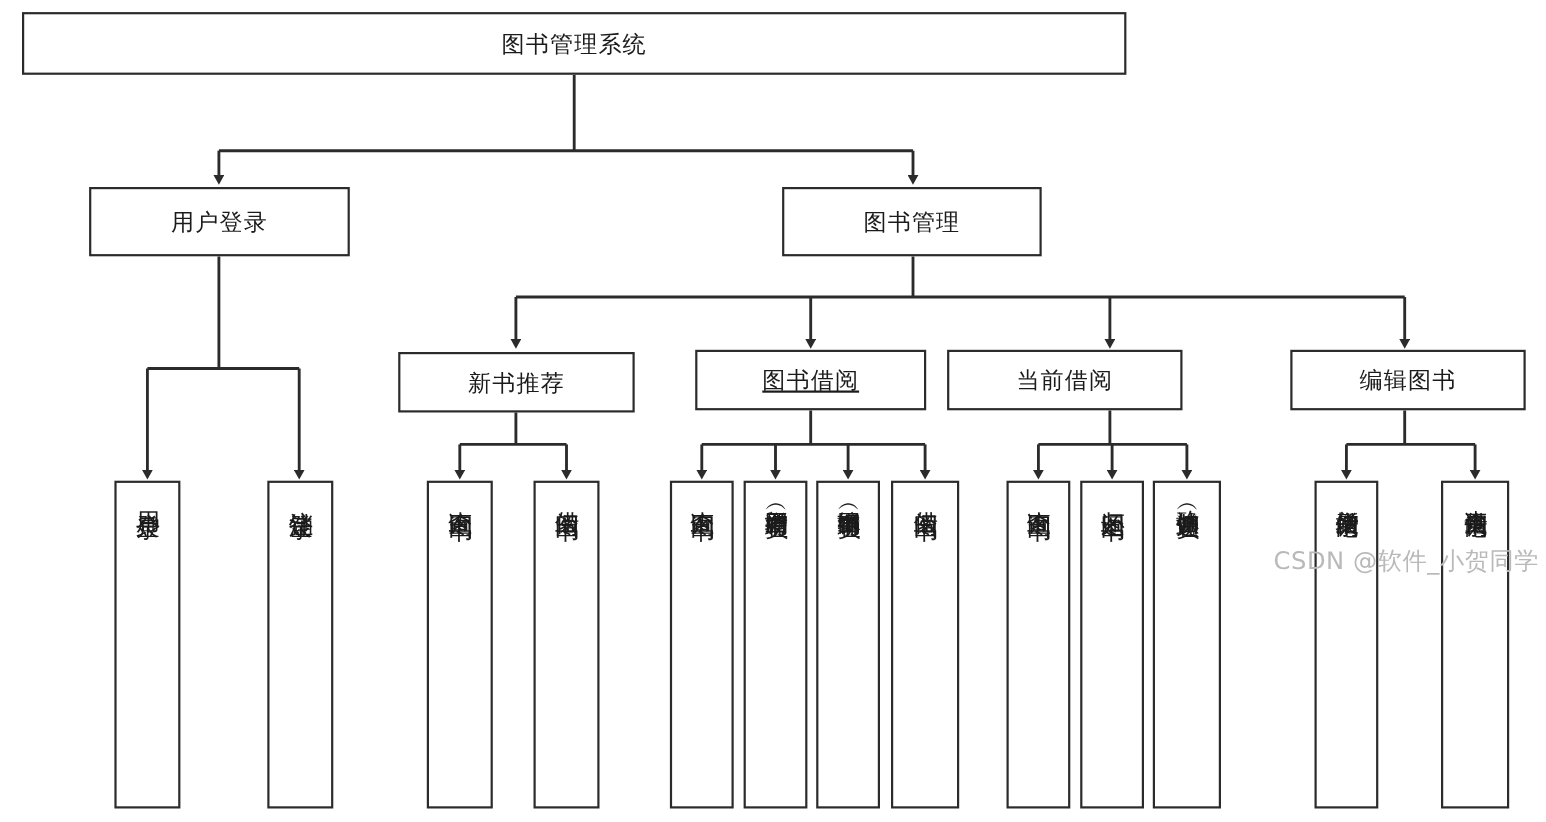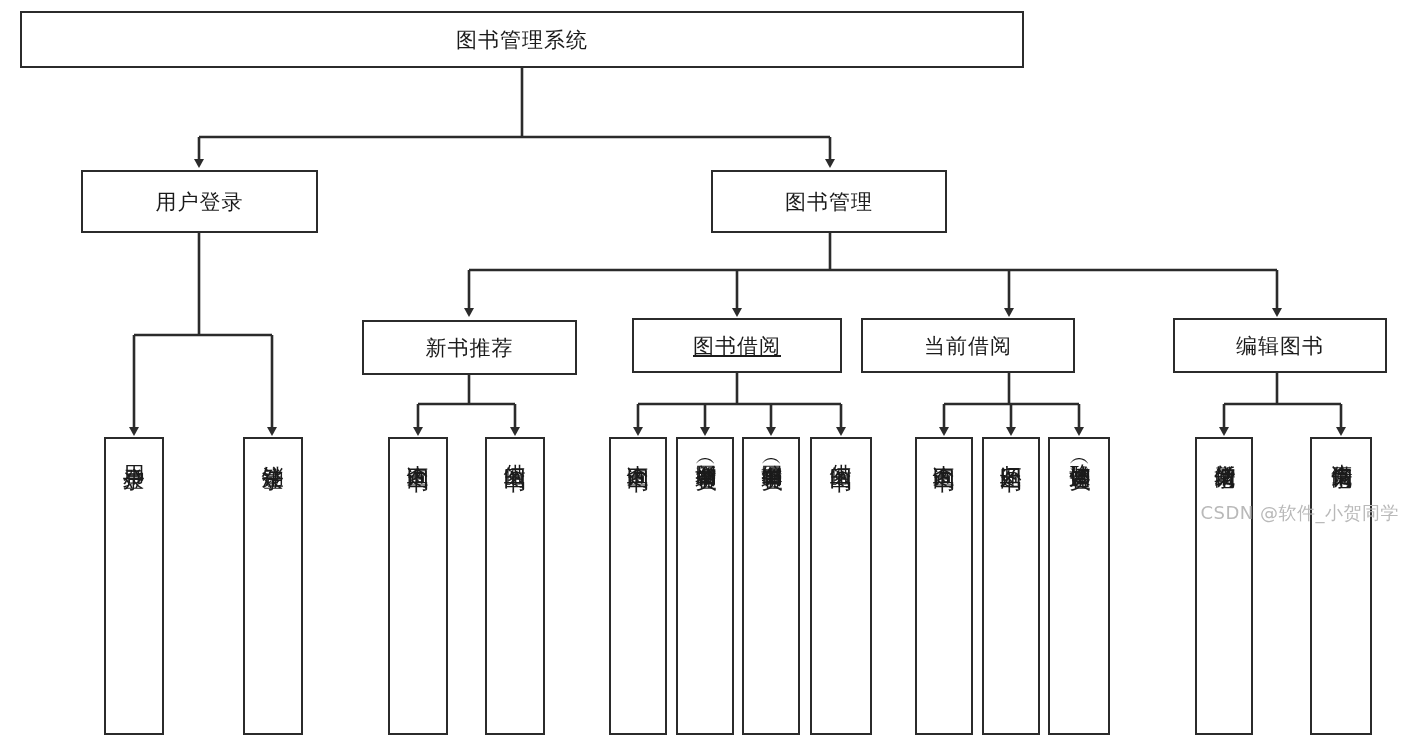--- a/index.html
+++ b/index.html
@@ -6,21 +6,21 @@
   body{width:1405px;height:747px;overflow:hidden;
        font-family:"DejaVu Sans","Liberation Sans",sans-serif;}
   #canvas{position:relative;width:1405px;height:528px;background:#fff;}
   svg#wires{position:absolute;left:0;top:0;width:1405px;height:747px;pointer-events:none;}
   .node{position:absolute;box-sizing:border-box;border:2.5px solid #2b2b2b;background:#ffffff;
         display:flex;align-items:center;justify-content:center;color:#1b1b1b;}
   .node.h{font-size:21px;letter-spacing:1px;}
   .node.v{writing-mode:vertical-rl;text-orientation:upright;font-size:22px;line-height:1.42;
           letter-spacing:2px;padding-top:8px;justify-content:flex-start;align-items:center;}
   .node.v.long{font-size:21px;letter-spacing:1px;}
-  #watermark{position:absolute;right:6px;bottom:3px;font-size:18px;color:#b9b9b9;
+  #watermark{position:absolute;right:6px;bottom:3px;font-size:22px;color:#b9b9b9;
              letter-spacing:0.5px;white-space:nowrap;}
 </style>
 </head>
 <body>
 
 <div id="canvas">
 
   <svg id="wires" viewBox="0 0 1405 747" xmlns="http://www.w3.org/2000/svg">
     <defs>
       <marker id="arrow" markerWidth="9" markerHeight="10" refX="1" refY="5" orient="auto" markerUnits="userSpaceOnUse">

